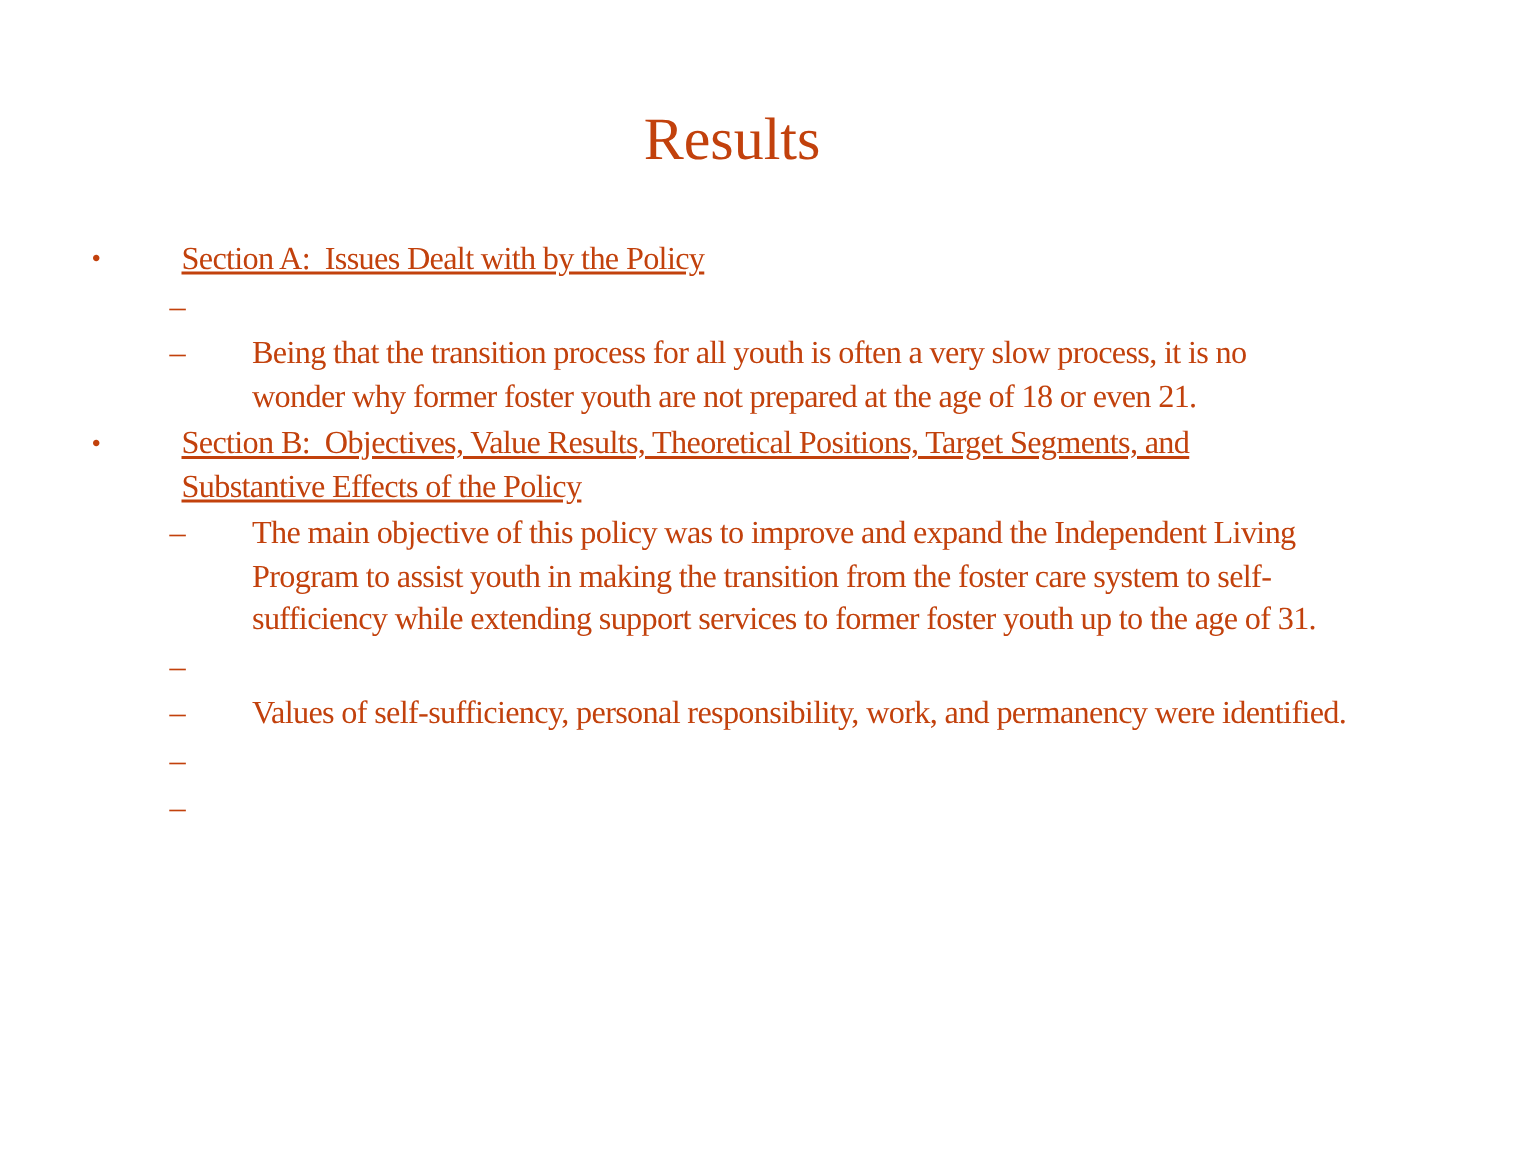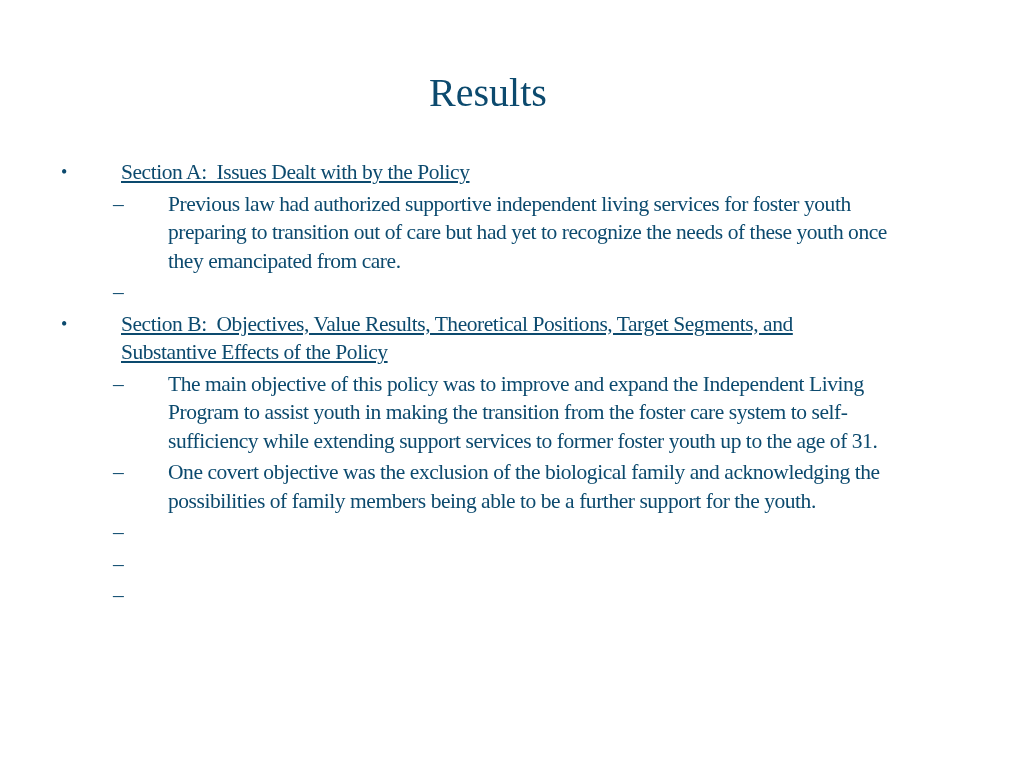--- a/index.html
+++ b/index.html
@@ -1,21 +1,21 @@
 <!DOCTYPE html>
 <html><head>
 <meta charset="utf-8">
 <style>
   html, body { margin: 0; padding: 0; background: #ffffff; }
   .slide {
     position: relative;
     width: 976px;
     height: 768px;
     background: #ffffff;
-    color: #0c4a6e;
+    color: #c2410c;
     font-family: "Liberation Serif", "DejaVu Serif", serif;
     overflow: hidden;
   }
   .title {
     position: absolute;
     top: 69px;
     left: 0;
     width: 100%;
     text-align: center;
     font-size: 40px;
@@ -53,50 +53,48 @@
 
   <div class="content">
 
     <div class="item l1 underline">
       <span class="marker">•</span>
       <div class="text">Section A:  Issues Dealt with by the Policy</div>
     </div>
 
     <div class="item l2">
       <span class="marker">–</span>
-      <div class="text">Previous law had authorized supportive independent living services for foster youth
-preparing to transition out of care but had yet to recognize the needs of these youth once
-they emancipated from care.</div>
     </div>
 
     <div class="item l2">
       <span class="marker">–</span>
+      <div class="text">Being that the transition process for all youth is often a very slow process, it is no
+wonder why former foster youth are not prepared at the age of 18 or even 21.</div>
     </div>
 
     <div class="item l1 underline">
       <span class="marker">•</span>
       <div class="text">Section B:  Objectives, Value Results, Theoretical Positions, Target Segments, and
 Substantive Effects of the Policy</div>
     </div>
 
     <div class="item l2">
       <span class="marker">–</span>
       <div class="text">The main objective of this policy was to improve and expand the Independent Living
 Program to assist youth in making the transition from the foster care system to self-
 sufficiency while extending support services to former foster youth up to the age of 31.</div>
     </div>
 
     <div class="item l2">
       <span class="marker">–</span>
-      <div class="text">One covert objective was the exclusion of the biological family and acknowledging the
-possibilities of family members being able to be a further support for the youth.</div>
     </div>
 
     <div class="item l2">
       <span class="marker">–</span>
+      <div class="text">Values of self-sufficiency, personal responsibility, work, and permanency were identified.</div>
     </div>
 
     <div class="item l2">
       <span class="marker">–</span>
     </div>
 
     <div class="item l2">
       <span class="marker">–</span>
     </div>
 

